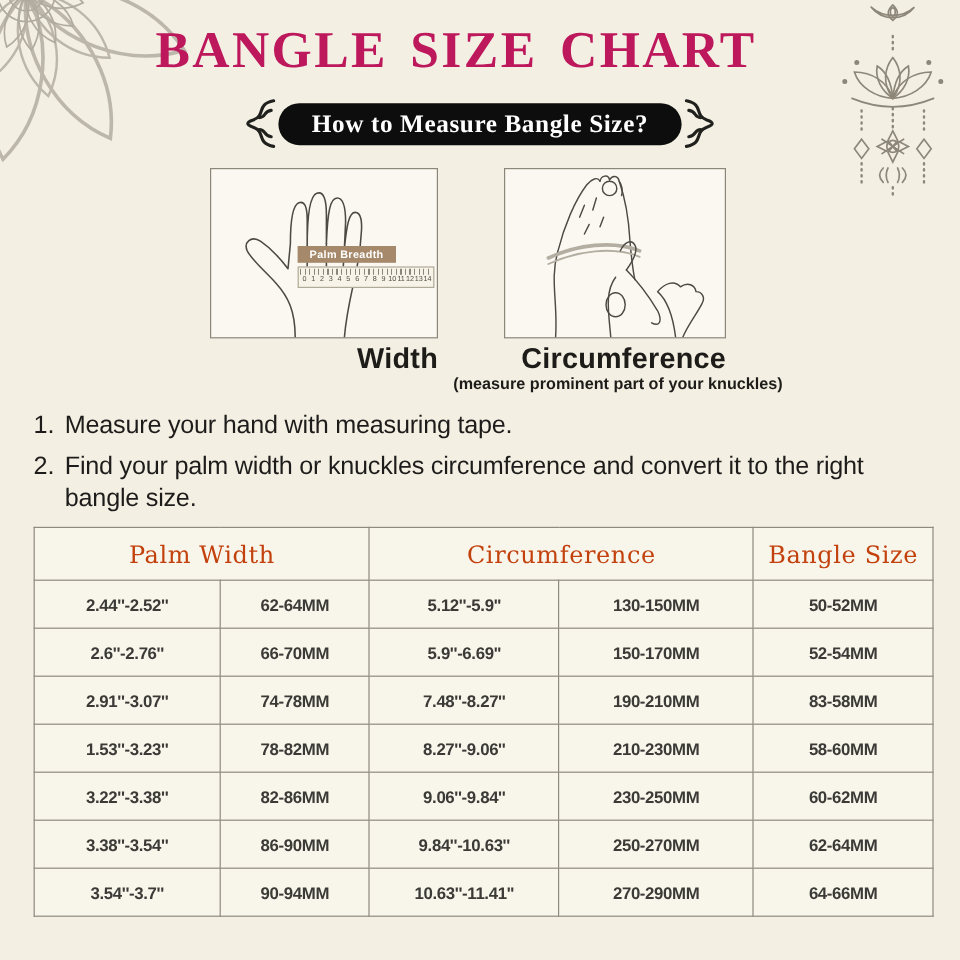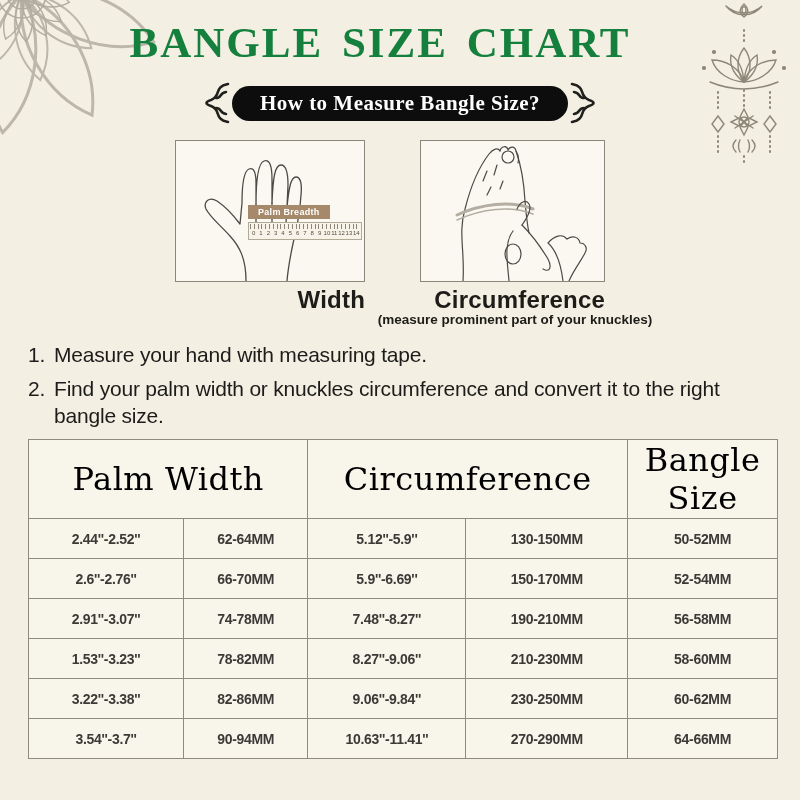--- a/index.html
+++ b/index.html
@@ -7,21 +7,21 @@
   #page{position:relative;width:800px;height:800px;background:#f3efe3;overflow:hidden;}
 
   
   .mandala{position:absolute;left:0;top:0;}
   .lotus-ornament{position:absolute;left:688px;top:0;}
 
   
   .page-title{
     position:absolute;top:18px;left:0;width:760px;text-align:center;
     font-family:"Liberation Serif",serif;font-weight:700;font-size:43px;
-    letter-spacing:2px;word-spacing:6px;color:#15803d;
+    letter-spacing:2px;word-spacing:6px;color:#be185d;
   }
 
   
   .pill-row{position:absolute;top:84px;left:0;width:800px;height:38px;
     display:flex;align-items:center;justify-content:center;}
   .pill{background:#0d0d0d;color:#fff;border-radius:18px;padding:5px 28px;
     font-family:"Liberation Serif",serif;font-weight:700;font-size:21px;letter-spacing:.5px;}
 
   
   .illus-box{position:absolute;top:140px;height:142px;background:#fbf8f1;
@@ -48,21 +48,21 @@
   
   .instructions{position:absolute;top:341px;left:28px;width:740px;color:#1d1c1a;}
   .instruction-item{display:grid;grid-template-columns:26px 1fr;
     font-size:21px;line-height:27px;margin-bottom:7px;letter-spacing:-.2px;}
 
   
   table.size-table{position:absolute;top:439px;left:28px;width:750px;
     border-collapse:collapse;background:#f8f5eb;table-layout:fixed;}
   table.size-table th,table.size-table td{border:1px solid #8f8a7f;text-align:center;vertical-align:middle;}
   table.size-table th{height:41px;font-family:"DejaVu Serif",serif;font-weight:400;
-    font-size:32px;color:#000000;letter-spacing:.5px;}
+    font-size:20px;color:#c2410c;letter-spacing:.5px;}
   table.size-table td{height:37px;font-weight:700;font-size:14px;color:#3b3a36;letter-spacing:-.3px;}
 </style>
 </head>
 <body>
 
 <div id="page">
 
   <svg class="mandala" width="190" height="170" viewBox="0 0 190 170" fill="none">
     <g transform="translate(22,-6)" stroke="#bcb7aa" fill="none">
       <g stroke-width="3">
@@ -243,37 +243,44 @@
           <td>66-70MM</td>
           <td>5.9''-6.69''</td>
           <td>150-170MM</td>
           <td>52-54MM</td>
         </tr>
         <tr>
           <td>2.91''-3.07''</td>
           <td>74-78MM</td>
           <td>7.48''-8.27''</td>
           <td>190-210MM</td>
-          <td>56-58MM</td>
+          <td>83-58MM</td>
         </tr>
         <tr>
           <td>1.53''-3.23''</td>
           <td>78-82MM</td>
           <td>8.27''-9.06''</td>
           <td>210-230MM</td>
           <td>58-60MM</td>
         </tr>
         <tr>
           <td>3.22''-3.38''</td>
           <td>82-86MM</td>
           <td>9.06''-9.84''</td>
           <td>230-250MM</td>
           <td>60-62MM</td>
         </tr>
         <tr>
+          <td>3.38''-3.54''</td>
+          <td>86-90MM</td>
+          <td>9.84''-10.63''</td>
+          <td>250-270MM</td>
+          <td>62-64MM</td>
+        </tr>
+        <tr>
           <td>3.54''-3.7''</td>
           <td>90-94MM</td>
           <td>10.63''-11.41''</td>
           <td>270-290MM</td>
           <td>64-66MM</td>
         </tr>
       </tbody>
   </table>
 
 </div>

